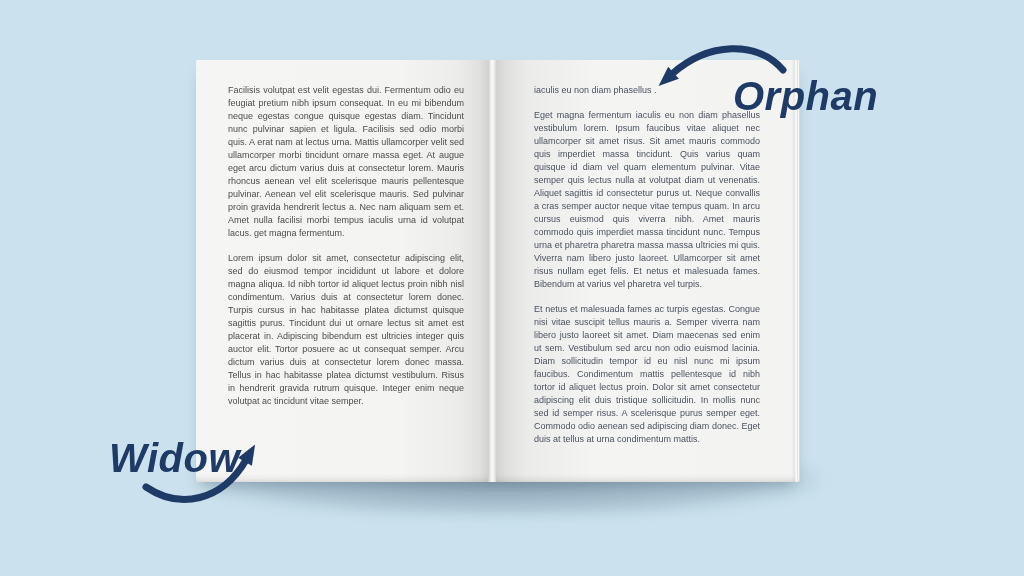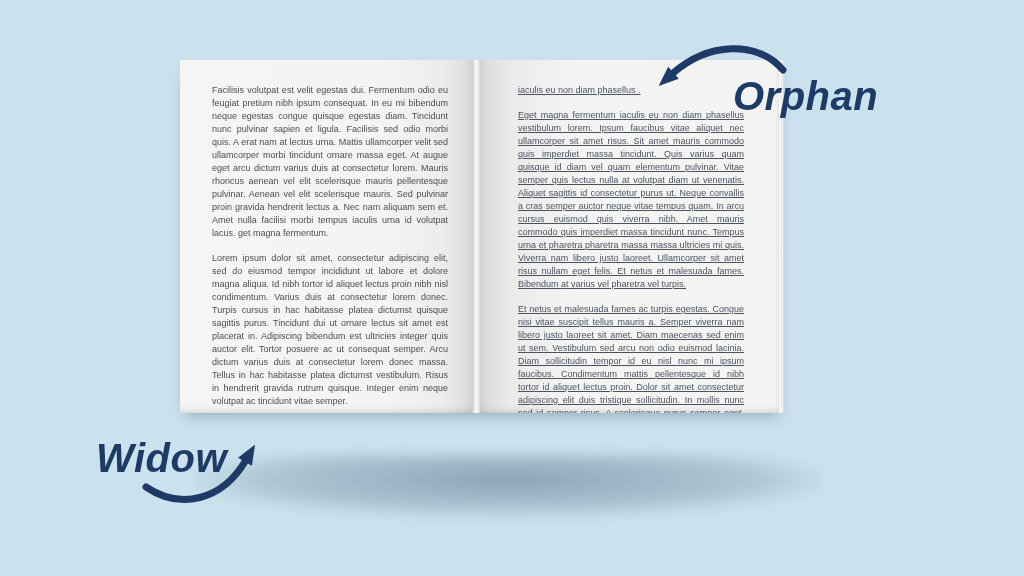--- a/index.html
+++ b/index.html
@@ -18,24 +18,24 @@
     left: 195px;
     top: 455px;
     width: 625px;
     height: 62px;
     background: radial-gradient(ellipse at 50% 40%, rgba(88,112,134,0.55) 0%, rgba(88,112,134,0.25) 55%, rgba(88,112,134,0) 75%);
     filter: blur(6px);
   }
 
   .book {
     position: absolute;
-    left: 180px;
+    left: 196px;
     top: 60px;
     width: 604px;
-    height: 353px;
+    height: 422px;
     display: flex;
     box-shadow: 0 8px 14px -6px rgba(70,95,115,0.45);
     border-radius: 2px 3px 3px 2px;
   }
 
   .page {
     position: relative;
     height: 100%;
     overflow: hidden;
     box-sizing: border-box;
@@ -73,35 +73,35 @@
   }
 
   .page p {
     margin: 0 0 12px 0;
     font-size: 9px;
     line-height: 13px;
     text-align: justify;
     letter-spacing: 0;
   }
   .page-left p  { color: #4c4c4c; }
-  .page-right p { color: #4a5260; text-decoration: underline; }
+  .page-right p { color: #4a5260; }
   .page p.single-line { text-align: left; }
 
   
   .label {
     position: absolute;
     font-weight: bold;
     font-style: italic;
     font-size: 40px;
     letter-spacing: 0.5px;
     color: #1d3b66;
     user-select: none;
   }
   .label-orphan { left: 733px; top: 74px; }
-  .label-widow  { left: 96px;  top: 436px; }
+  .label-widow  { left: 109px;  top: 436px; }
 
   .arrows {
     position: absolute;
     left: 0; top: 0;
     width: 1024px;
     height: 576px;
     pointer-events: none;
   }
 </style>
 </head>

